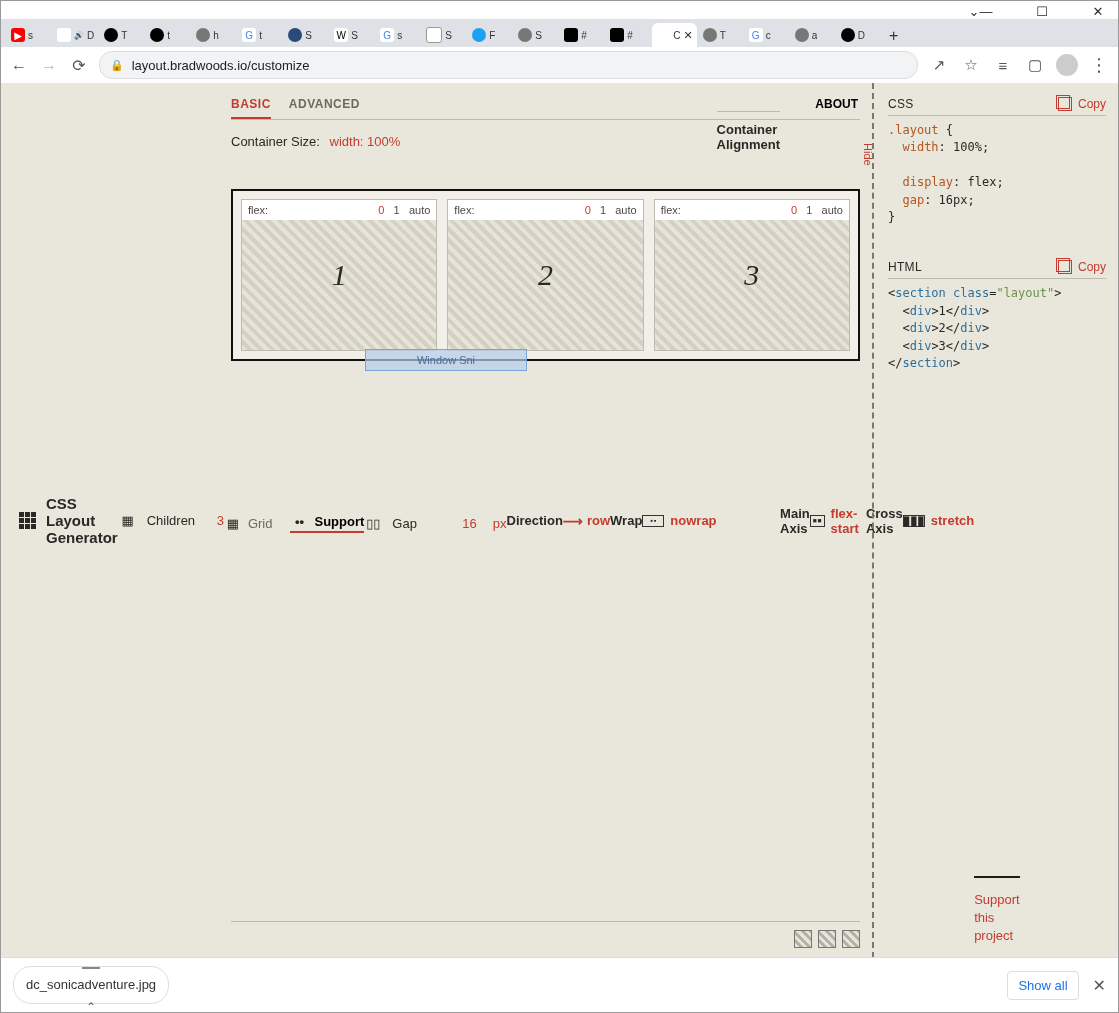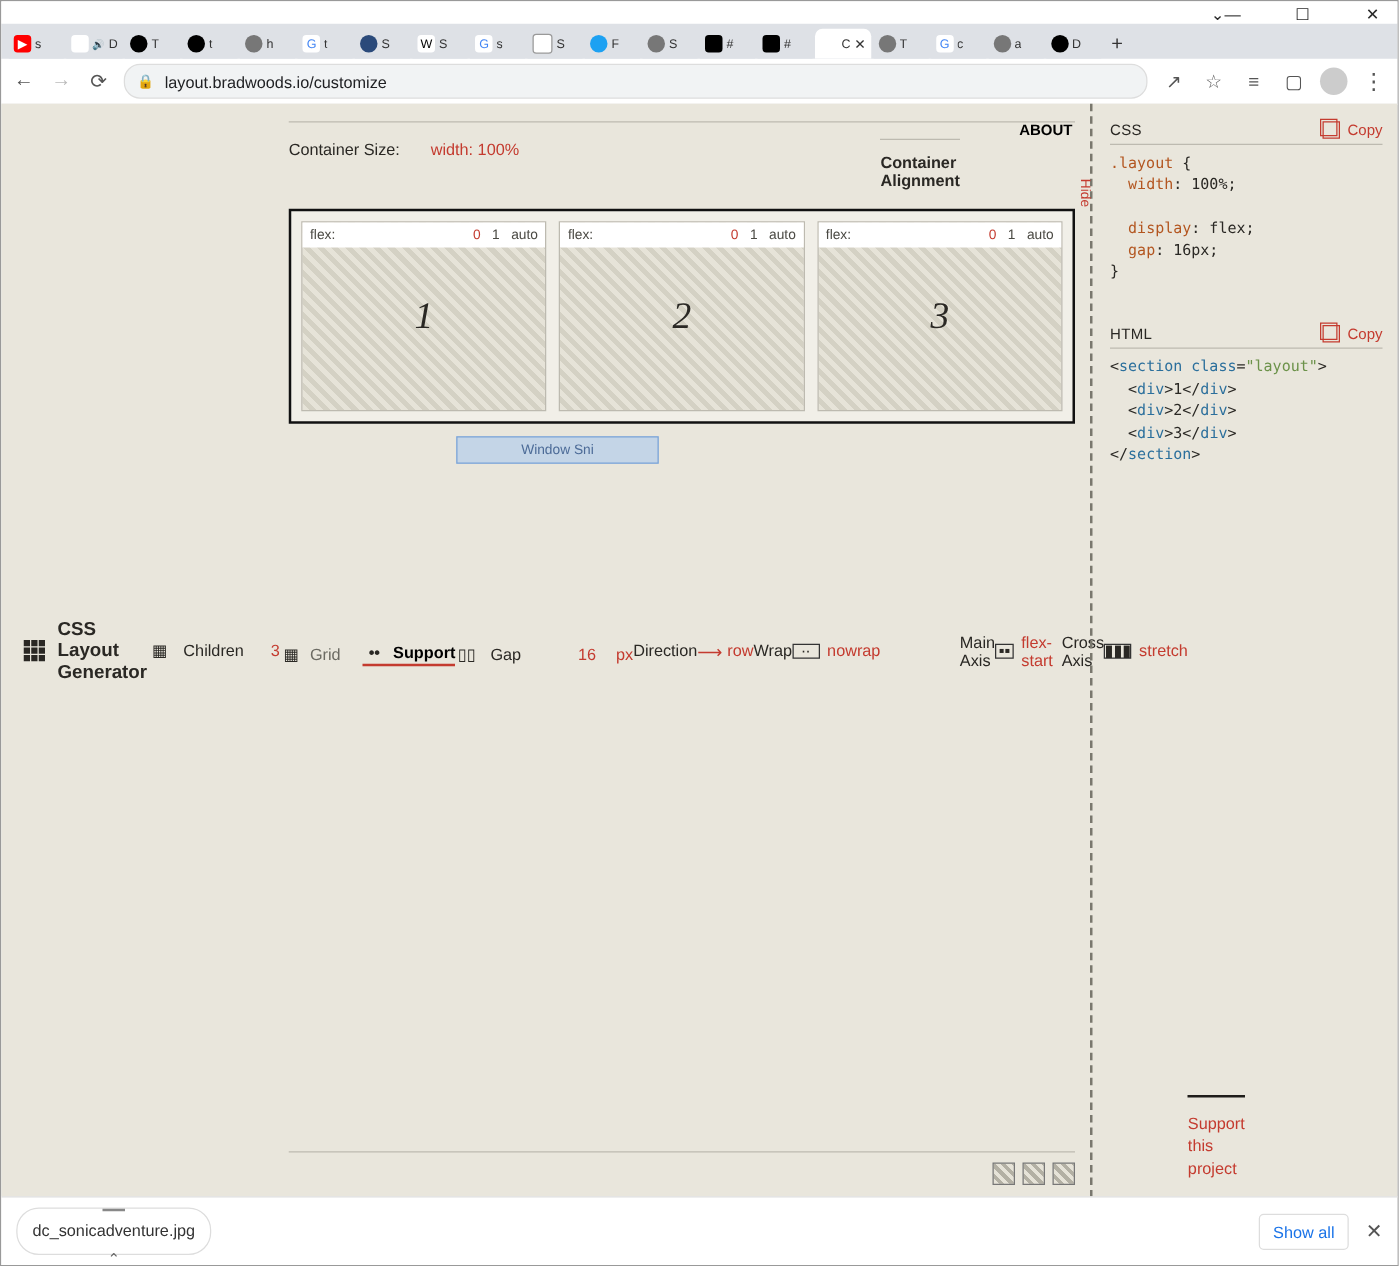--- a/index.html
+++ b/index.html
@@ -42,35 +42,35 @@
   .hr{height:2px;background:var(--divider);margin:10px 0 10px 0;width:168px;}
   .control-row{display:flex;align-items:center;gap:10px;font-size:13px;padding:6px 0;}
   .control-row .label{color:var(--fg);min-width:60px;}
   .control-row .val{color:var(--accent);}
   .smicon{width:18px;height:14px;display:inline-flex;align-items:center;justify-content:center;color:#2a2824;}
   .modes{display:flex;gap:18px;align-items:center;margin:10px 0 4px 0;}
   .mode{font-size:13px;color:var(--muted);display:flex;align-items:center;gap:6px;cursor:pointer;}
   .mode.active{color:#000;font-weight:700;border-bottom:2px solid var(--accent);padding-bottom:2px;}
   .units{color:var(--accent);font-size:13px;margin-left:6px;}
   .arrow-long{letter-spacing:-2px;font-size:14px;}
-  .prop-row{display:flex;align-items:center;justify-content:flex-end;width:168px;font-size:13px;padding:6px 0;}
+  .prop-row{display:flex;align-items:center;justify-content:flex-end;width:168px;font-size:13px;padding:6px 0;font-weight:bold;}
   .prop-row .k{color:var(--fg);}
   .prop-row .v{color:var(--accent);display:flex;align-items:center;gap:6px;}
   .subhdr{font-weight:700;font-size:13px;margin:14px 0 6px 0;width:168px;border-top:1px solid #bdbab0;padding-top:10px;}
   .left-footer{margin-top:auto;width:168px;border-top:2px solid var(--divider);padding-top:12px;}
   .support{color:var(--accent);font-size:13px;font-weight:400;cursor:pointer;}
 
   .center{flex:1;min-width:0;display:flex;flex-direction:column;padding:14px 12px 10px 12px;box-sizing:border-box;position:relative;}
   .tabs{display:flex;gap:18px;font-size:12px;letter-spacing:.5px;}
   .tab{color:var(--muted);font-weight:700;cursor:pointer;padding-bottom:6px;}
   .tab.active{color:var(--accent);border-bottom:2px solid var(--accent);}
   .about{position:absolute;right:14px;top:14px;font-size:12px;font-weight:700;cursor:pointer;color:#000;}
   .hr2{height:1px;background:#bdbab0;margin:0 0 14px 0;}
   .csize{font-size:13px;}
-  .csize .v{color:var(--accent);margin-left:21px;}
+  .csize .v{color:var(--accent);margin-left:6px;}
   .preview{margin-top:40px;border:2px solid #111;background:#f1efe8;padding:8px;display:flex;gap:10px;height:172px;box-sizing:border-box;}
   .cell{flex:1;border:1px solid #bdbab0;position:relative;background:repeating-linear-gradient(45deg,#e6e3d8 0 4px,#d4d1c4 4px 8px);}
   .cell .bar{position:absolute;top:0;left:0;right:0;height:20px;background:#fff;display:flex;align-items:center;justify-content:space-between;font-size:11px;color:#4a4943;padding:0 6px;}
   .bar .n0{color:var(--accent);}
   .cell .num{position:absolute;inset:0;display:flex;align-items:center;justify-content:center;font-style:italic;font-weight:400;font-size:30px;font-family:"Brush Script MT","Comic Sans MS",cursive;}
   .snip{position:absolute;left:146px;top:266px;width:160px;height:20px;background:rgba(180,205,235,.7);border:1px solid #7aa3d6;font-size:11px;color:#4c6b97;display:flex;align-items:center;justify-content:center;}
   .center-footer{margin-top:auto;display:flex;justify-content:flex-end;border-top:1px solid #bdbab0;padding-top:8px;}
   .patswatch{width:16px;height:16px;margin-left:6px;border:1px solid #777;background:repeating-linear-gradient(45deg,#e6e3d8 0 3px,#b3b0a4 3px 6px);}
 
   .right{width:246px;border-left:2px dashed #7a786e;padding:14px 12px 12px 14px;box-sizing:border-box;font-size:12px;position:relative;}
@@ -286,20 +286,24 @@
           <span>stretch</span>
         </span>
       </div>
 
       <div class="left-footer">
         <span class="support">Support this project</span>
       </div>
     </div>
 
     <div class="center">
+      <div class="tabs">
+        <div class="tab active">BASIC</div>
+        <div class="tab">ADVANCED</div>
+      </div>
       <div class="about">ABOUT</div>
       <div class="hr2"></div>
 
       <div class="csize">
         <span>Container Size:</span>
         <span class="v">width: 100%</span>
       </div>
 
       <div class="preview" id="preview">
           <div class="cell">

